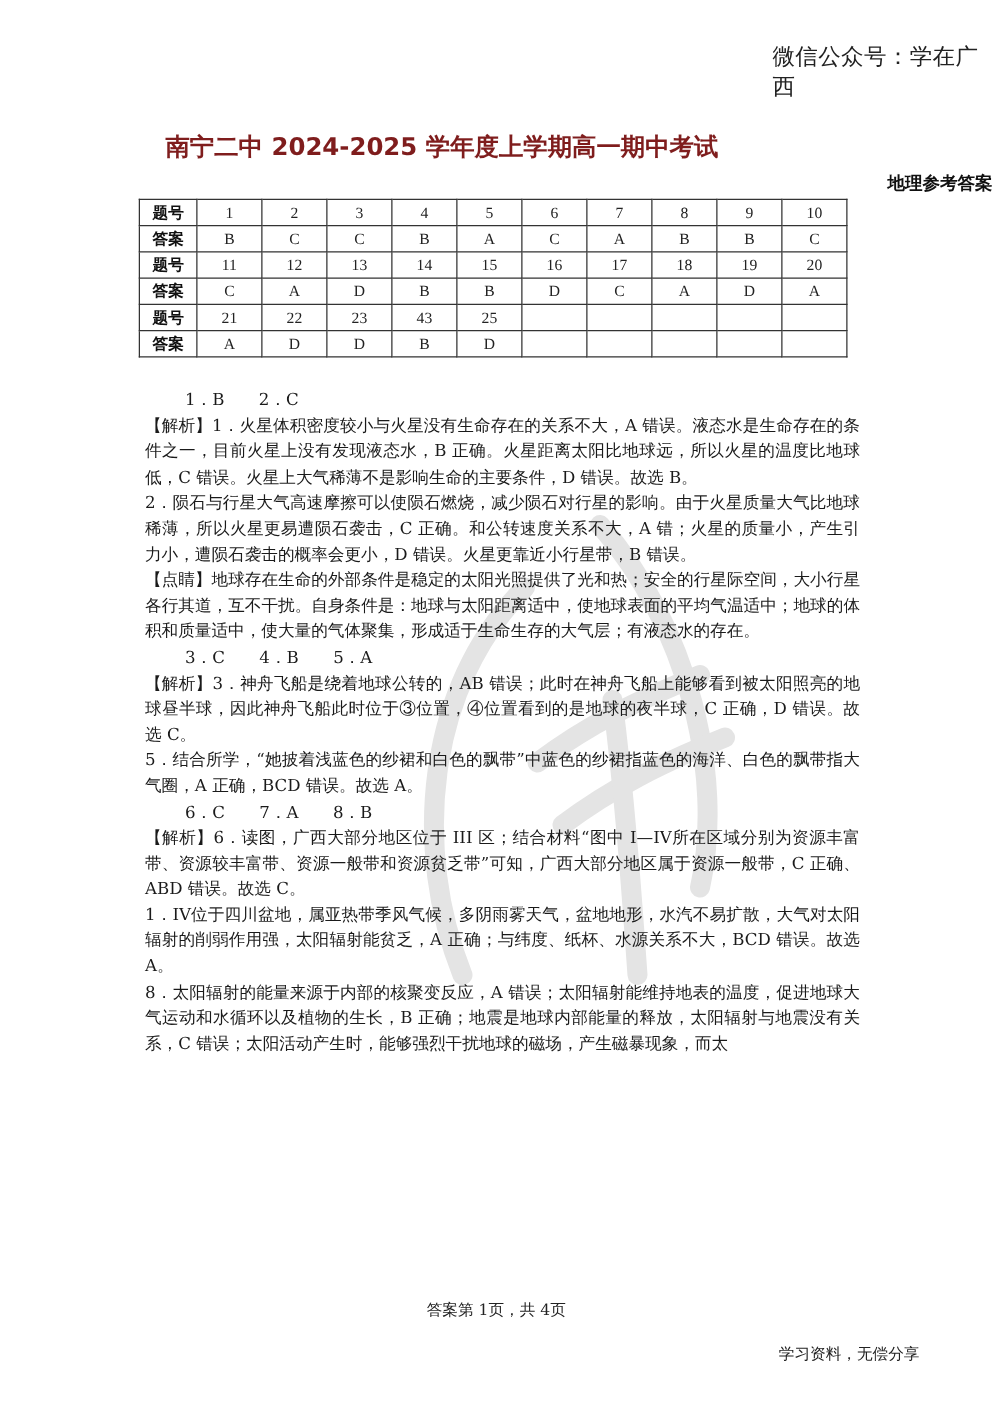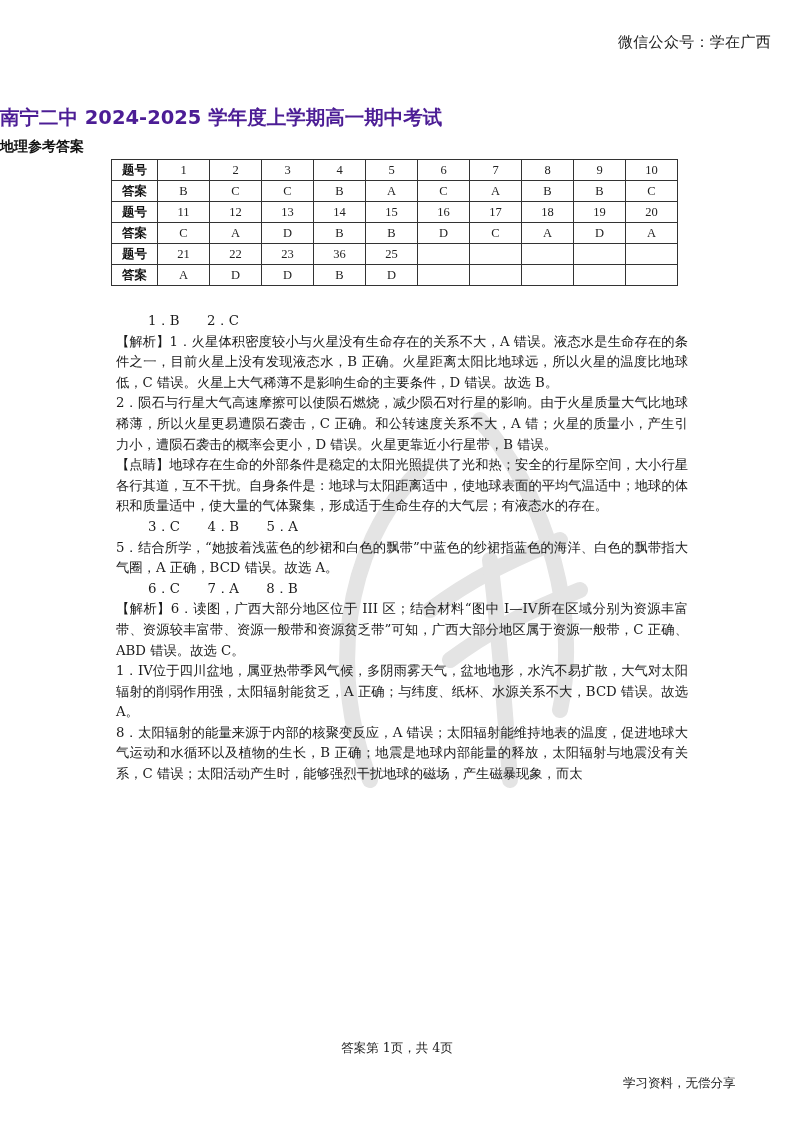--- a/index.html
+++ b/index.html
@@ -1,22 +1,22 @@
 <!DOCTYPE html>
 <html><head>
 <meta charset="utf-8">
 <style>
   html, body { margin: 0; padding: 0; background: #ffffff; }
   body { width: 794px; height: 1123px; position: relative; overflow: hidden;
          font-family: "DejaVu Serif", "Liberation Serif", serif; color: #111; }
   .wechat { position: absolute; top: 33px; left: 618px; font-family: "DejaVu Sans", sans-serif;
-            font-size: 15px; color: #222; letter-spacing: 0.3px; }
-  .title { position: absolute; top: 104px; left: 0; width: 707px; 
-           font-family: "DejaVu Sans", sans-serif; font-weight: bold; font-size: 19.5px; color: #4c1d95; }
-  .subtitle { position: absolute; top: 138px; left: 0; width: 794px; text-align: left;
+            font-size: 18px; color: #222; letter-spacing: 0.3px; }
+  .title { position: absolute; top: 104px; left: 0; width: 707px; text-align: center;
+           font-family: "DejaVu Sans", sans-serif; font-weight: bold; font-size: 19.5px; color: #7f1d1d; }
+  .subtitle { position: absolute; top: 138px; left: 0; width: 794px; text-align: right;
               font-family: Liberation Sans, sans-serif; font-weight: bold; font-size: 14px; color: #111; }
   table.ans { position: absolute; top: 159px; left: 111px; border-collapse: collapse;
               border: 1.6px solid #333; padding-left: 16px; }
   table.ans td { border: 1px solid #333; height: 20px; padding: 0; text-align: center;
                  font-family: "Liberation Serif", serif; font-size: 12.5px; color: #222; width: 51px; }
   table.ans td.head { width: 45px; font-family: "DejaVu Sans", sans-serif; font-weight: bold; font-size: 12.5px; color: #111; }
   .body { position: absolute; top: 311px; left: 116px; width: 572px; font-size: 13.3px;
           line-height: 20.6px; font-family: "DejaVu Serif", "Liberation Serif", serif; color: #1a1a1a; }
   .body p { margin: 0; text-align: justify; }
   .body p.ans-line { word-spacing: 10px; margin-left: 32px; }
@@ -86,21 +86,21 @@
         <td>C</td>
         <td>A</td>
         <td>D</td>
         <td>A</td>
       </tr>
       <tr>
         <td class="head">题号</td>
         <td>21</td>
         <td>22</td>
         <td>23</td>
-        <td>36</td>
+        <td>43</td>
         <td>25</td>
         <td></td>
         <td></td>
         <td></td>
         <td></td>
         <td></td>
       </tr>
       <tr>
         <td class="head">答案</td>
         <td>A</td>
@@ -126,20 +126,21 @@
     <path d="M190 180 C 200 260, 205 330, 210 400"></path>
   </g>
 </svg>
 
 <div class="body" id="body">
     <p class="ans-line">1．B　 2．C</p>
     <p>【解析】1．火星体积密度较小与火星没有生命存在的关系不大，A 错误。液态水是生命存在的条件之一，目前火星上没有发现液态水，B 正确。火星距离太阳比地球远，所以火星的温度比地球低，C 错误。火星上大气稀薄不是影响生命的主要条件，D 错误。故选 B。</p>
     <p>2．陨石与行星大气高速摩擦可以使陨石燃烧，减少陨石对行星的影响。由于火星质量大气比地球稀薄，所以火星更易遭陨石袭击，C 正确。和公转速度关系不大，A 错；火星的质量小，产生引力小，遭陨石袭击的概率会更小，D 错误。火星更靠近小行星带，B 错误。</p>
     <p>【点睛】地球存在生命的外部条件是稳定的太阳光照提供了光和热；安全的行星际空间，大小行星各行其道，互不干扰。自身条件是：地球与太阳距离适中，使地球表面的平均气温适中；地球的体积和质量适中，使大量的气体聚集，形成适于生命生存的大气层；有液态水的存在。</p>
     <p class="ans-line">3．C　 4．B　 5．A</p>
+    <p>【解析】3．神舟飞船是绕着地球公转的，AB 错误；此时在神舟飞船上能够看到被太阳照亮的地球昼半球，因此神舟飞船此时位于③位置，④位置看到的是地球的夜半球，C 正确，D 错误。故选 C。</p>
     <p>5．结合所学，“她披着浅蓝色的纱裙和白色的飘带”中蓝色的纱裙指蓝色的海洋、白色的飘带指大气圈，A 正确，BCD 错误。故选 A。</p>
     <p class="ans-line">6．C　 7．A　 8．B</p>
     <p>【解析】6．读图，广西大部分地区位于 III 区；结合材料“图中 I—IV所在区域分别为资源丰富带、资源较丰富带、资源一般带和资源贫乏带”可知，广西大部分地区属于资源一般带，C 正确、ABD 错误。故选 C。</p>
     <p>1．IV位于四川盆地，属亚热带季风气候，多阴雨雾天气，盆地地形，水汽不易扩散，大气对太阳辐射的削弱作用强，太阳辐射能贫乏，A 正确；与纬度、纸杯、水源关系不大，BCD 错误。故选 A。</p>
     <p>8．太阳辐射的能量来源于内部的核聚变反应，A 错误；太阳辐射能维持地表的温度，促进地球大气运动和水循环以及植物的生长，B 正确；地震是地球内部能量的释放，太阳辐射与地震没有关系，C 错误；太阳活动产生时，能够强烈干扰地球的磁场，产生磁暴现象，而太</p>
   </div>
 
 <div class="footer">答案第 1页，共 4页</div>
 <div class="share">学习资料，无偿分享</div>
 

